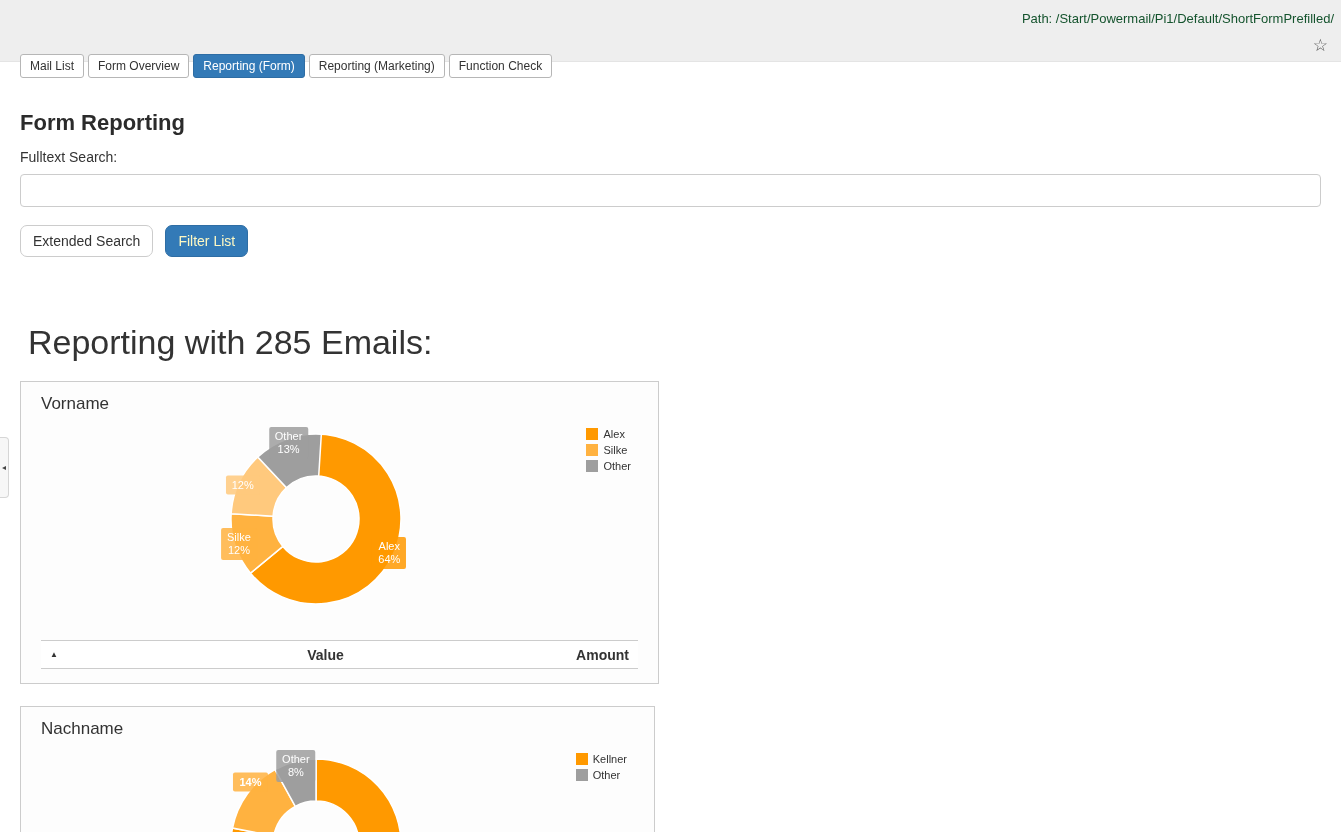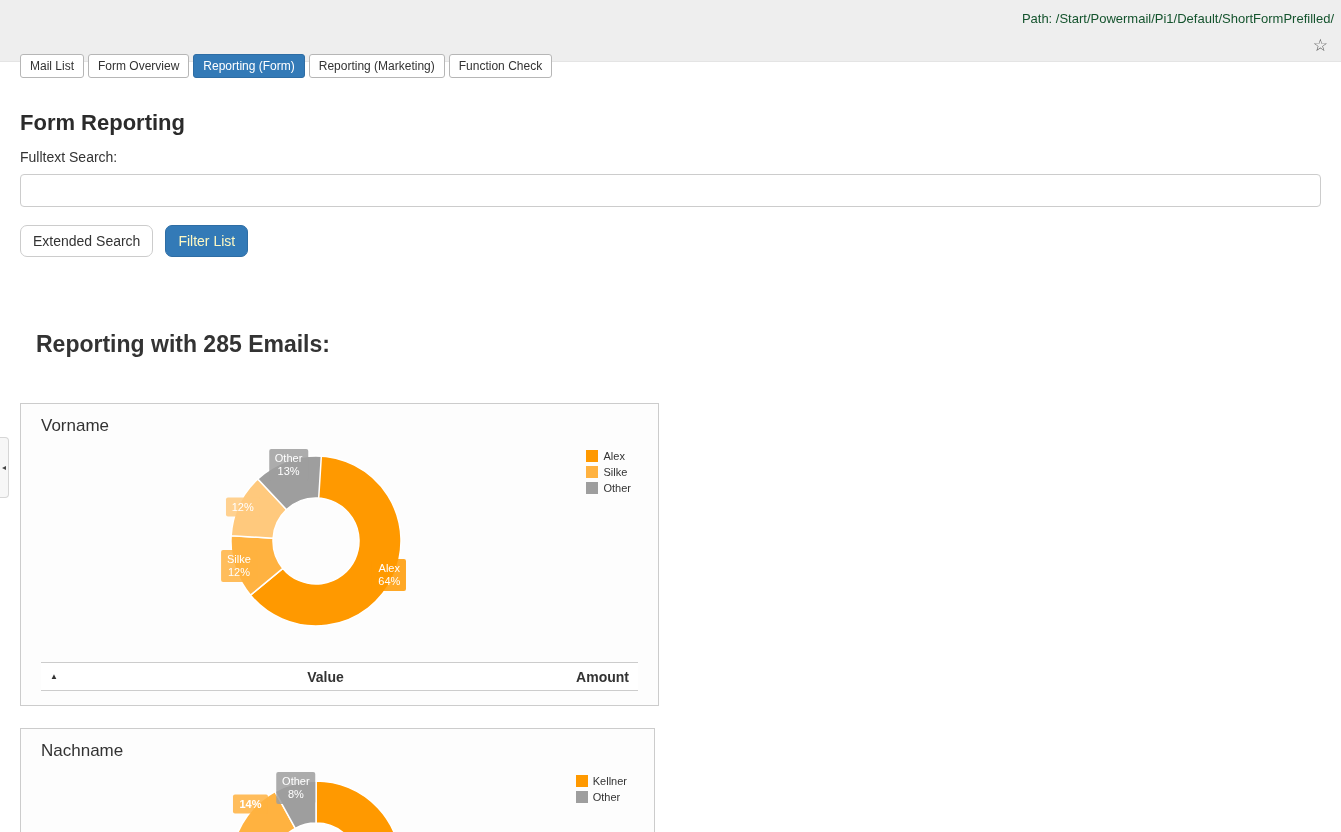--- a/index.html
+++ b/index.html
@@ -35,28 +35,28 @@
     width:100%; height:33px; border:1px solid #cccccc; border-radius:4px;
     font-size:14px; padding:0 10px; font-family:"Liberation Sans", sans-serif; outline:none;
   }
   .btn-row { margin-top:18px; display:flex; gap:12px; }
   .btn {
     font-family:"Liberation Sans", sans-serif; font-size:14px; line-height:18px;
     padding:6px 12px; border-radius:7px; cursor:pointer;
   }
   .btn-default { background:#ffffff; border:1px solid #cccccc; color:#333; }
   .btn-primary { background:#337ab7; border:1px solid #2e6da4; color:#fef9c3; }
-  .section-title { font-size:23px; font-weight:700; color:#333; margin:16px; padding-top:58px; padding-bottom:11px; }
+  .section-title { font-size:34px; font-weight:400; color:#333; margin:8px; padding-top:58px; padding-bottom:11px; }
   
   .panels { display:flex; flex-wrap:wrap; column-gap:33px; row-gap:22px; }
   .panel {
     position:relative; border:1px solid #cccccc; background:#fdfdfd;
     height:303px;
   }
-  .panel.w1 { width:639px;margin-top:18px; }
+  .panel.w1 { width:639px; }
   .panel.w2 { width:635px; }
   .panel-title { position:absolute; left:20px; top:12px; font-size:17px; color:#333; z-index:2; }
   .chart-mount { position:absolute; left:0; top:0; right:0; bottom:0; overflow:hidden; pointer-events:none; }
   .chart-mount svg { position:absolute; left:0; top:0; }
   .slice-label {
     position:absolute; transform:translate(-50%,-50%);
     color:#ffffff; font-size:11px; line-height:13px; text-align:center;
     padding:3px 6px; border-radius:2px; white-space:nowrap; z-index:3;
   }
   .legend { position:absolute; top:46px; right:27px; z-index:2; }

